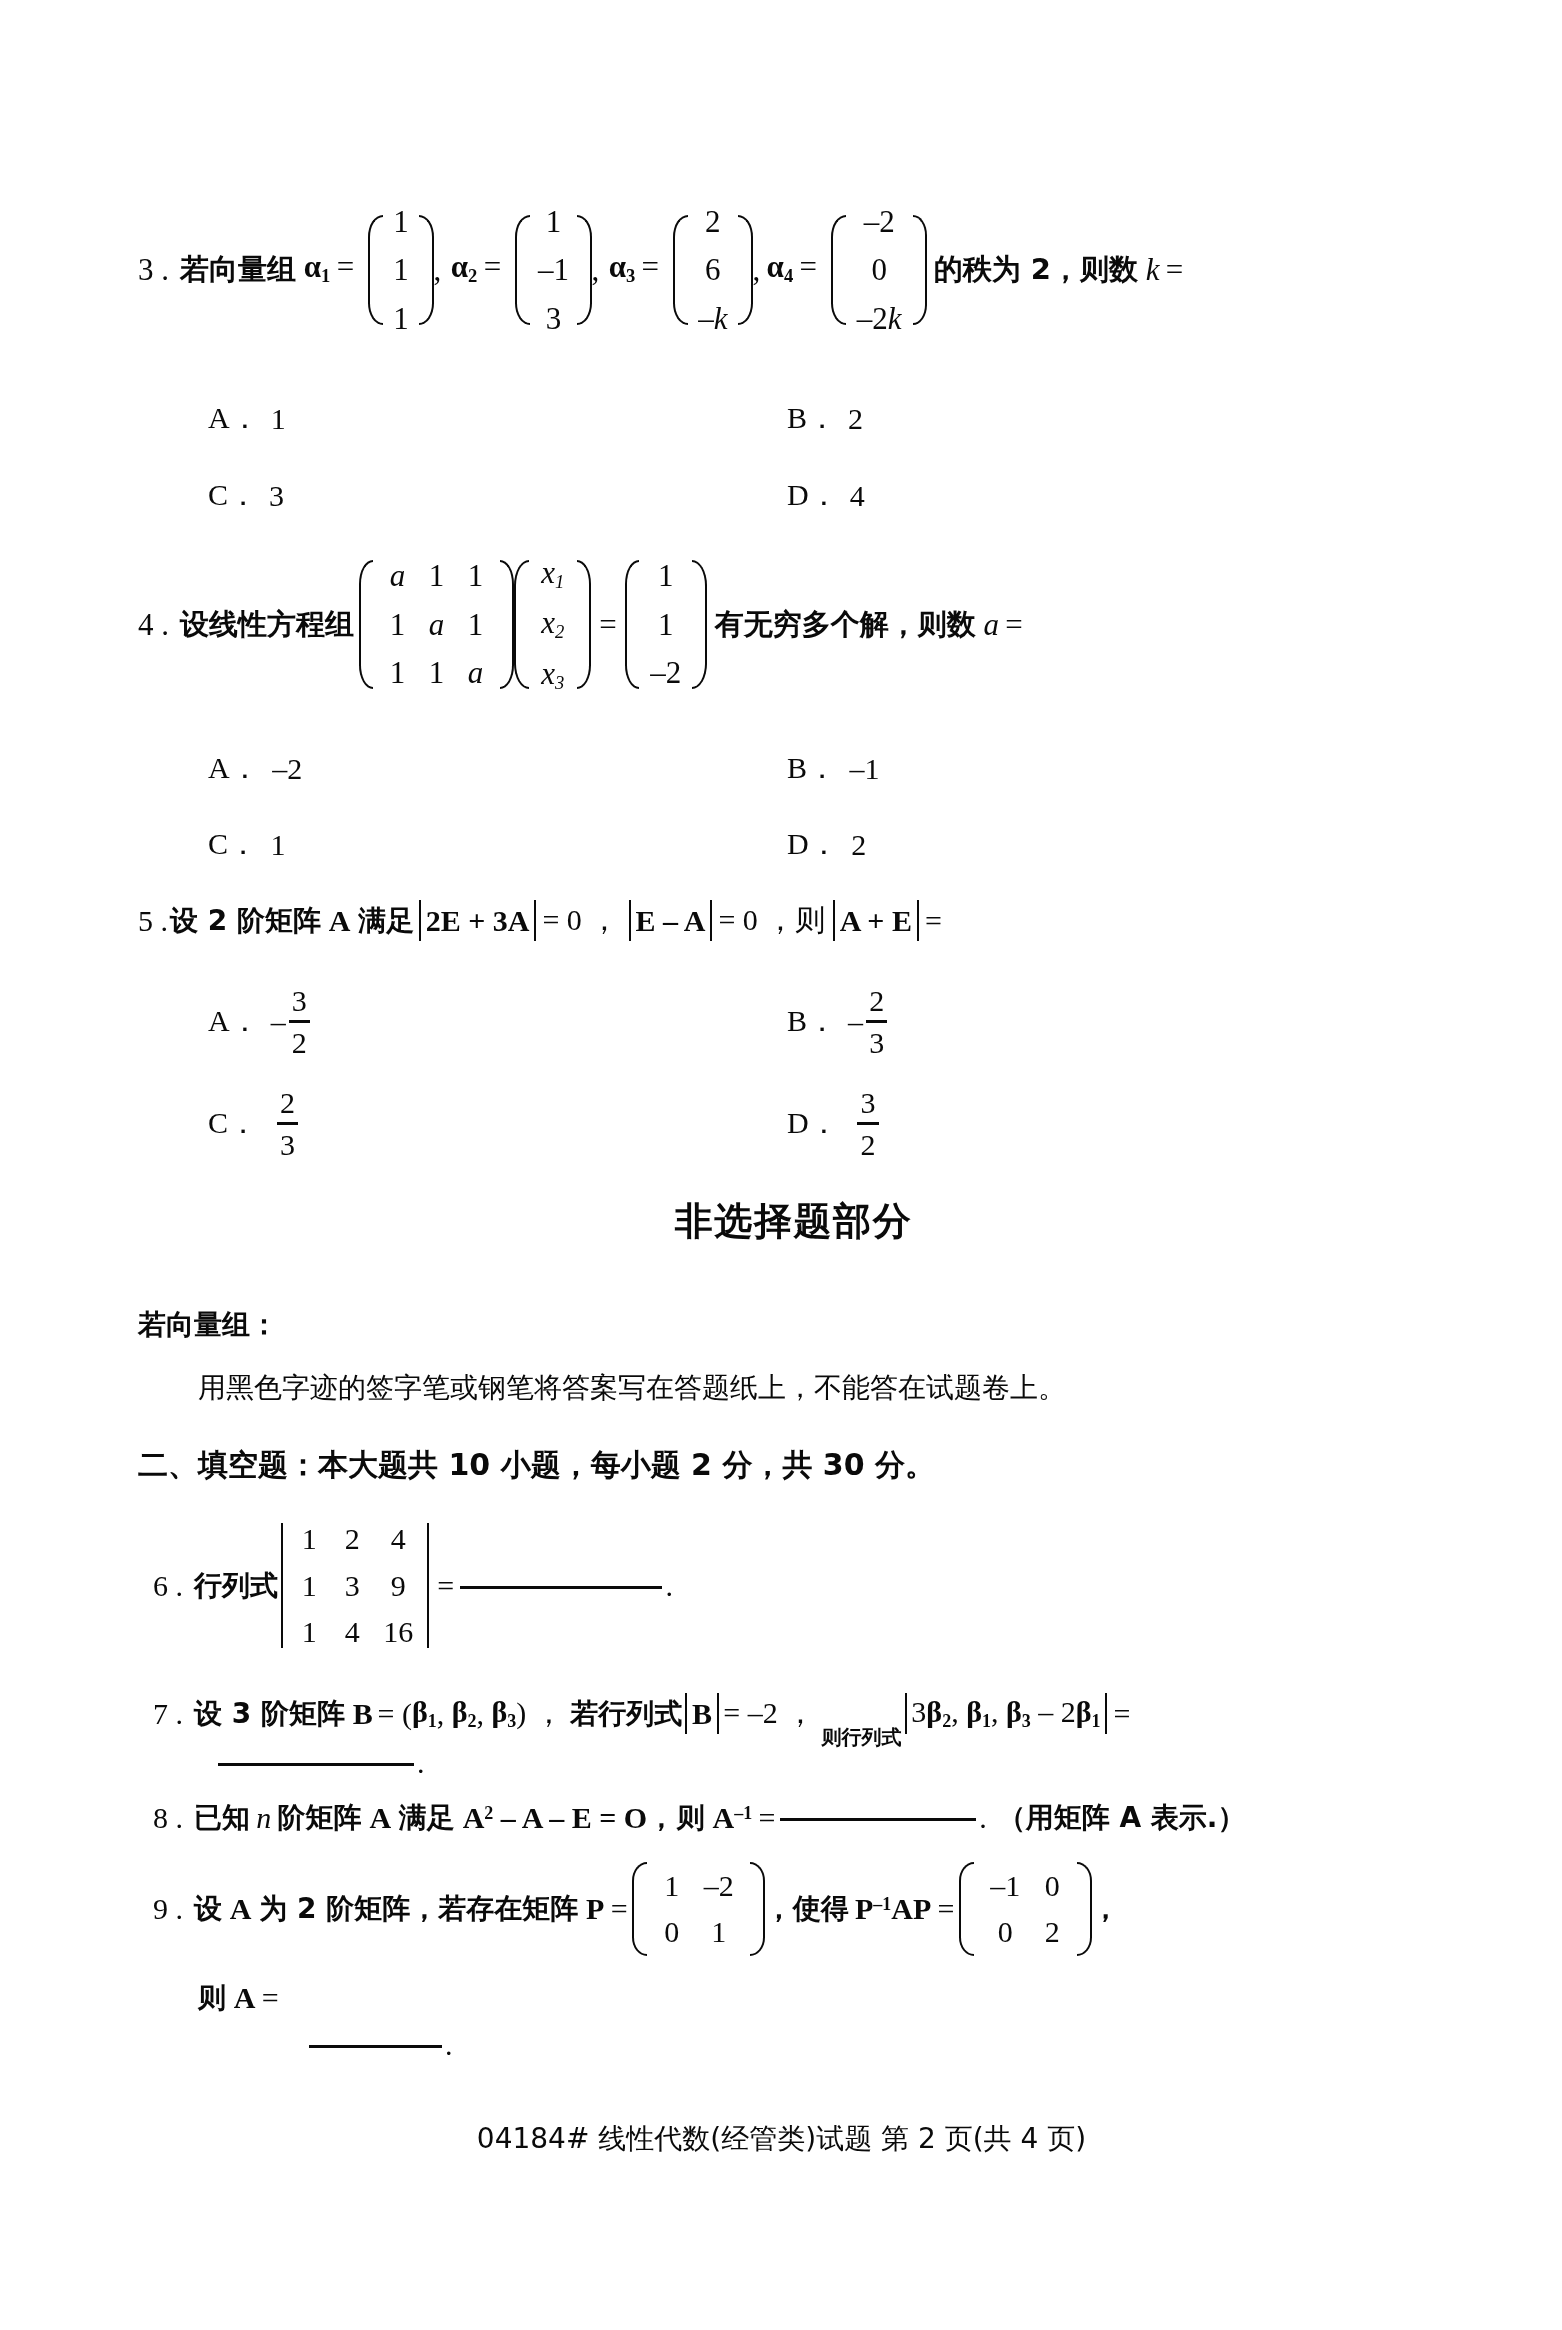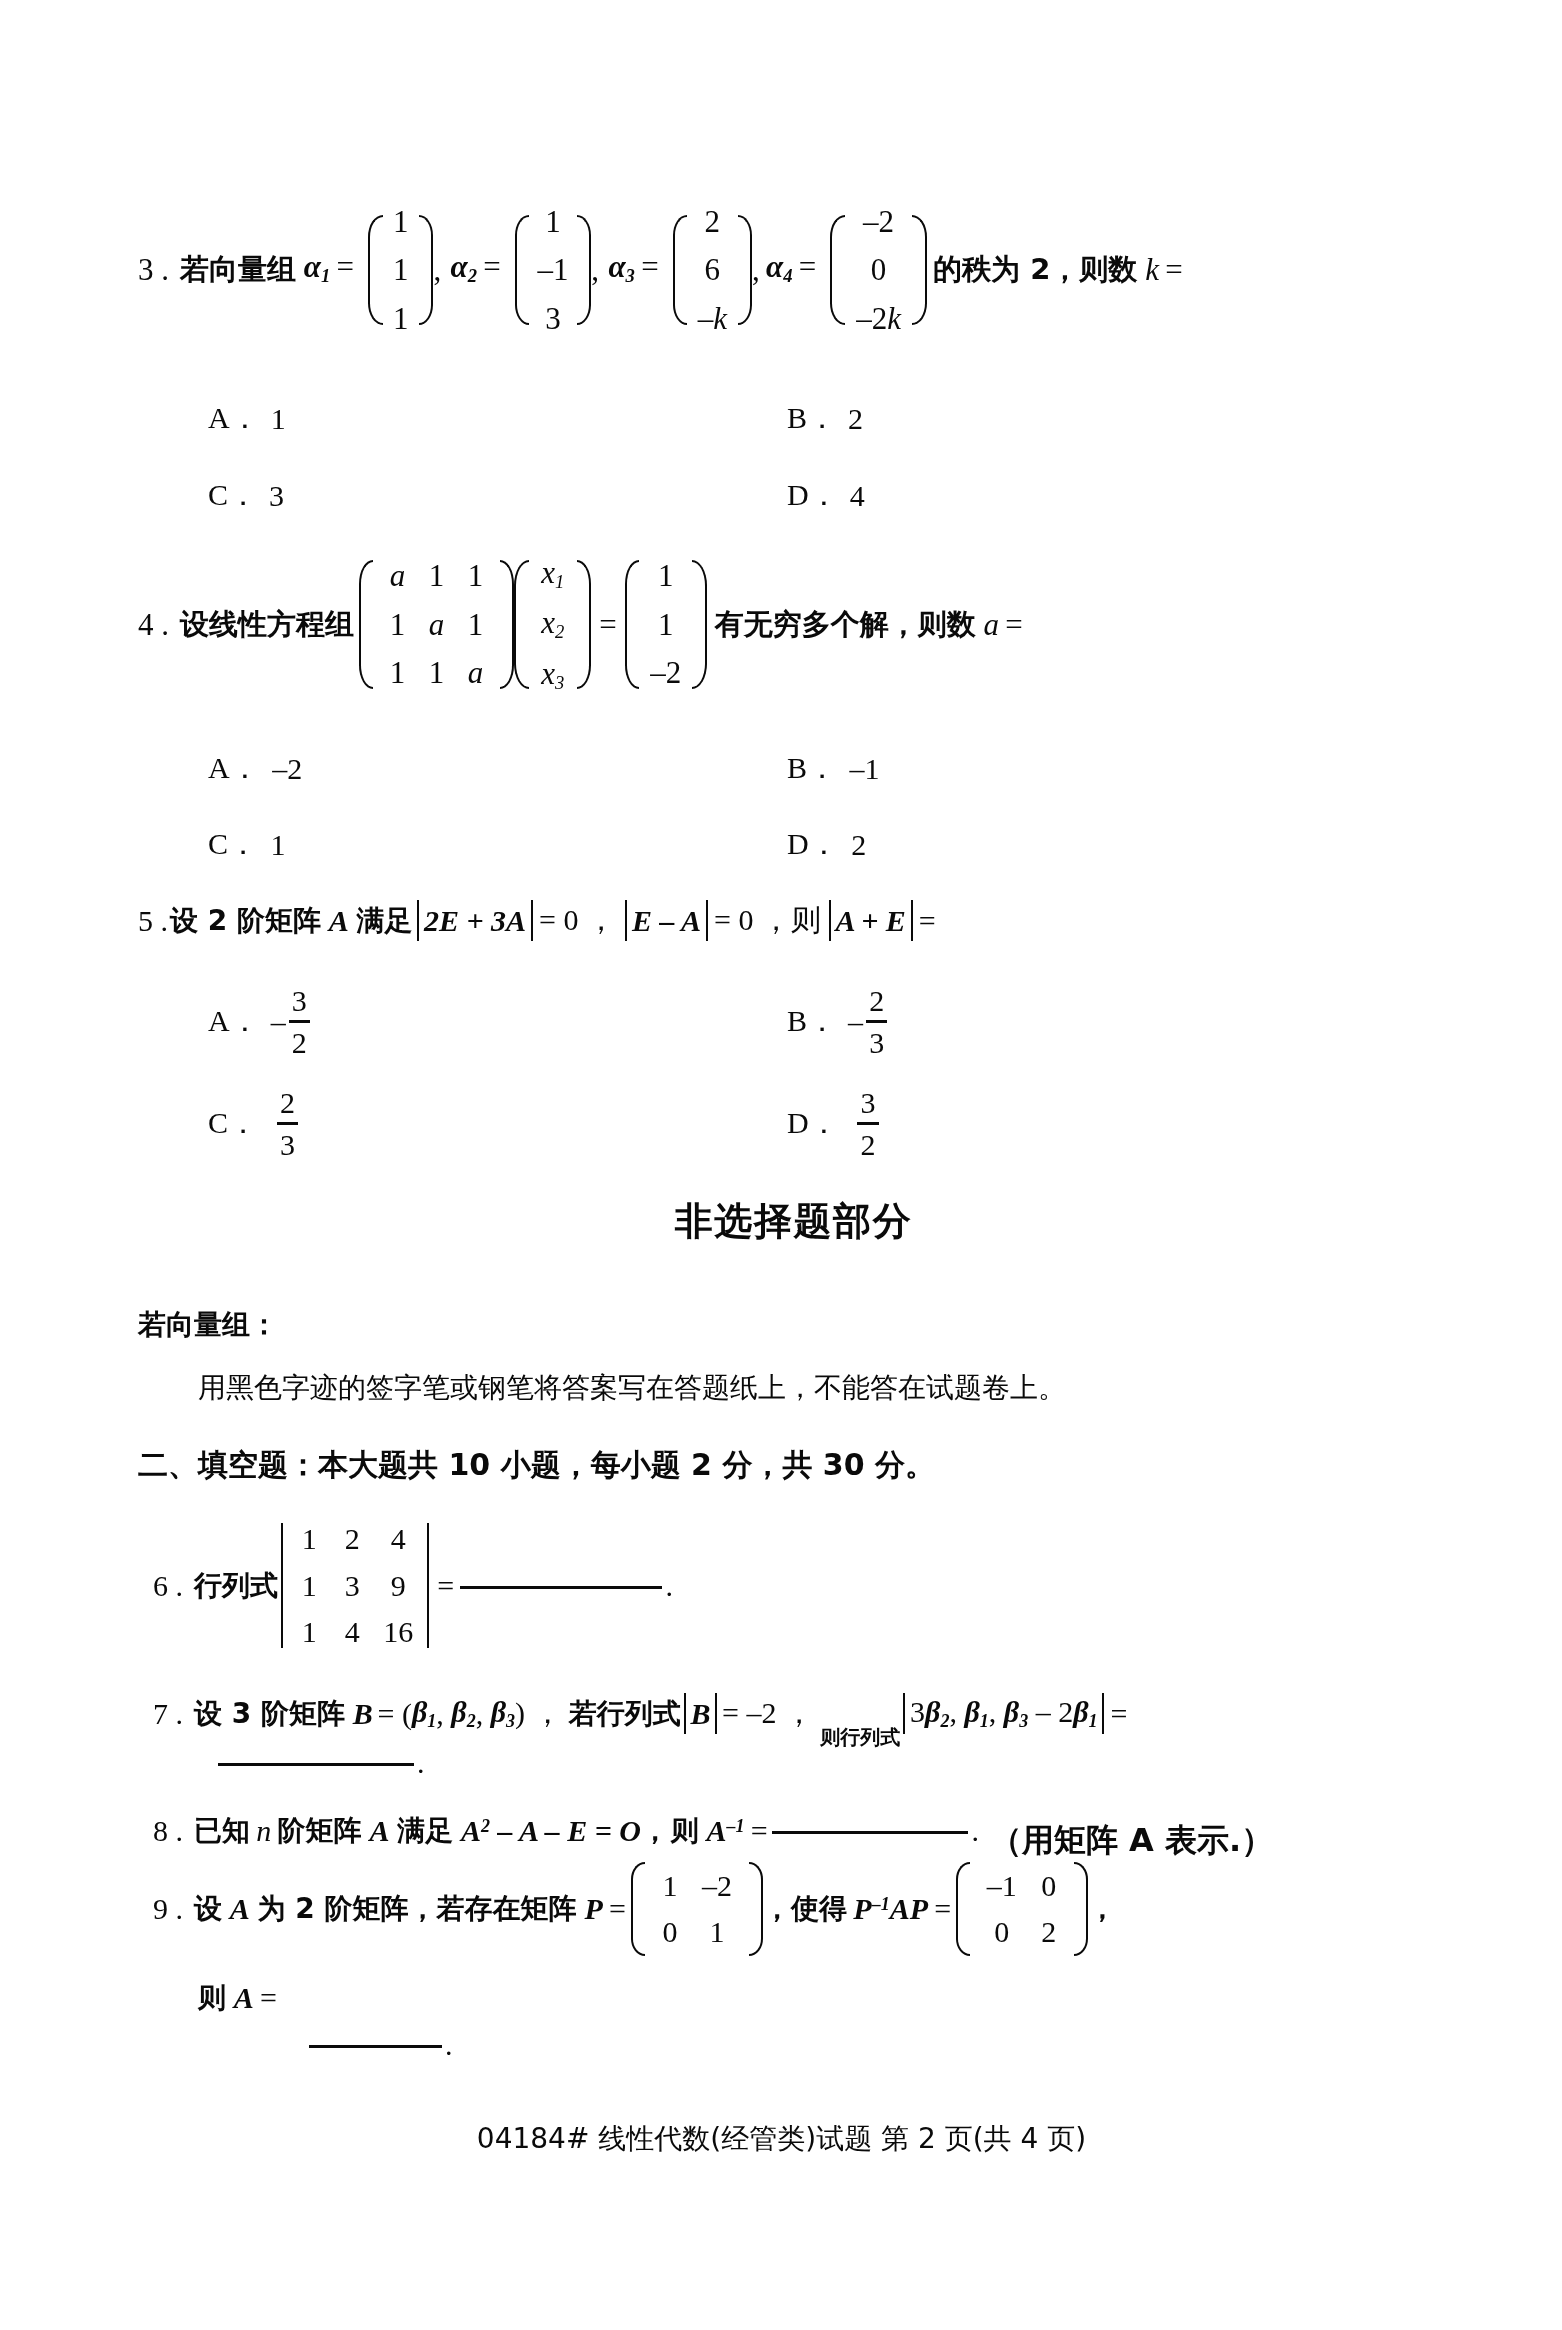--- a/index.html
+++ b/index.html
@@ -8,21 +8,21 @@
     background:#ffffff;
     font-family:"Liberation Serif", serif;
     color:#0a0a0a;
     -webkit-font-smoothing:antialiased;
   }
   .page { position:relative; width:1563px; height:2330px; overflow:hidden; }
 
   
   .cn { font-family:"DejaVu Sans", sans-serif; font-weight:700; }
   .mi { font-family:"Liberation Serif", serif; font-style:italic; }
-  .mb { font-family:"Liberation Serif", serif; font-style:italic; font-weight:700; }
+  .mb { font-family:"Liberation Serif", serif; font-weight:700; }
   .mn { font-family:"Liberation Serif", serif; }
   sub, sup { font-size:0.6em; }
   sub { vertical-align:-0.28em; }
   sup { vertical-align:0.52em; }
 
   .row { position:absolute; display:flex; align-items:center; white-space:nowrap; }
 
   
   .mat { display:inline-flex; align-items:stretch; vertical-align:middle; }
   .par {
@@ -392,21 +392,21 @@
     <span class="cn" style="margin-left:6.3px; font-size:28px;">阶矩阵</span>
     <span class="mb" style="margin-left:7.8px;">A</span>
     <span class="cn" style="margin-left:7.8px; font-size:28px;">满足</span>
     <span class="mb" style="margin-left:7.8px;">A<sup>2</sup> – A – E = O</span>
     <span class="cn" style="font-size:28px;">，</span>
     <span class="cn" style="margin-left:1.6px; font-size:28px;">则</span>
     <span class="mb" style="margin-left:7.8px;">A<sup>–1</sup></span>
     <span class="mn" style="margin-left:6.3px;">=</span>
     <span class="blank" style="width:196px; height:3.1px; margin-left:4.7px;"></span>
     <span class="mn" style="margin-left:3.1px;">.</span>
-    <span class="cn" style="margin-left:11px; font-size:32px;margin-top:20px;">（用矩阵 A 表示.）</span>
+    <span class="cn" style="margin-left:11px; font-size:28px;">（用矩阵 A 表示.）</span>
   </div>
 
   <div class="row" style="left:153px; top:1862px; font-size:30px;">
     <span class="mn">9 .</span>
     <span class="cn" style="margin-left:11px; font-size:28px;">设</span>
     <span class="mb" style="margin-left:7.8px;">A</span>
     <span class="cn" style="margin-left:7.8px; font-size:28px;">为 2 阶矩阵，若存在矩阵</span>
     <span class="mb" style="margin-left:7.8px;">P</span>
     <span class="mn" style="margin-left:6.3px;">=</span>
 

